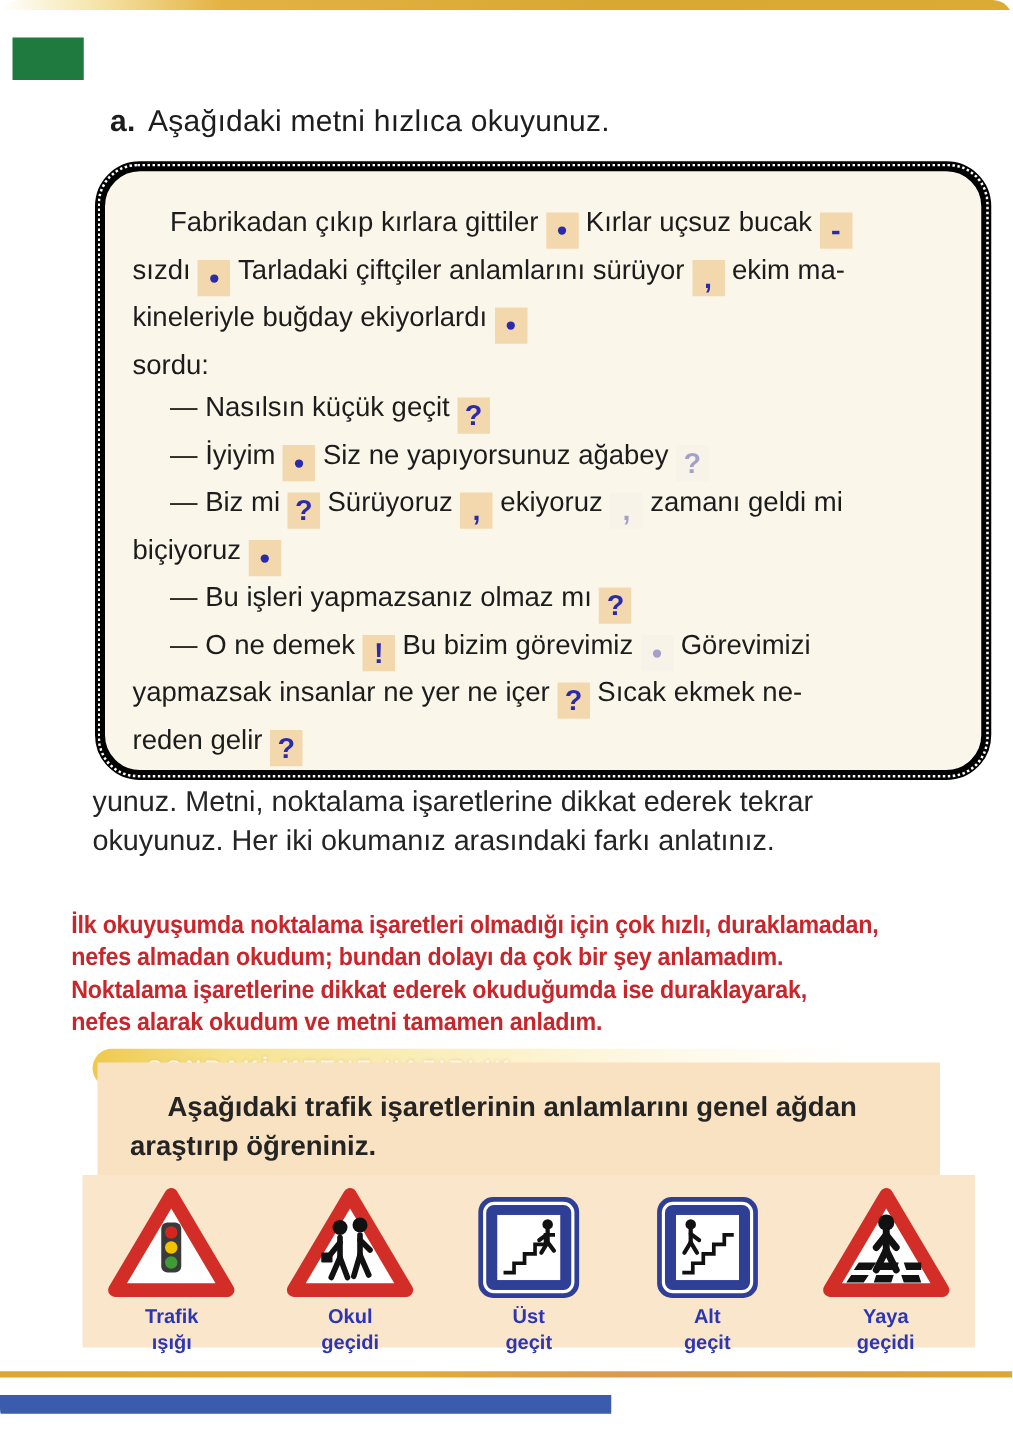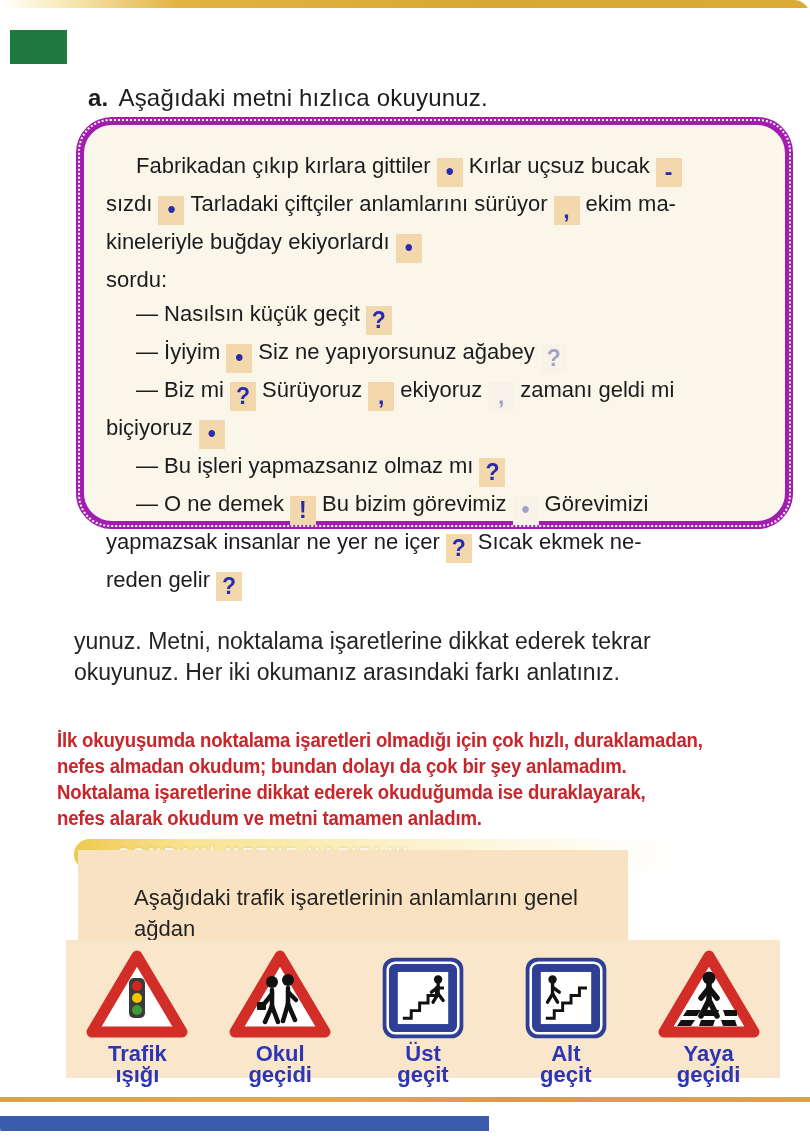--- a/index.html
+++ b/index.html
@@ -12,22 +12,22 @@
   .green-block{position:absolute;left:10px;top:30px;width:57px;height:34px;background:#1f7a3f;}
   .bottom-gold-line{position:absolute;left:0;top:1097px;width:810px;height:5px;
     background:linear-gradient(90deg,#d9a833 0%,#e0ad38 40%,#d89a54 62%,#d9a833 100%);}
   .blue-bar{position:absolute;left:0;top:1116px;width:489px;height:15px;background:#3b5bad;}
 
   
   .heading-a{position:absolute;left:88px;top:84px;font-size:24px;letter-spacing:.2px;}
   .heading-a b{font-weight:700;margin-right:10px;}
 
   
-  .reading-box{position:absolute;left:76px;top:117px;width:717px;height:412px;box-sizing:border-box;
-    background:#faf6ea;border:8px solid #a21caf;border-radius:36px;}
+  .reading-box{position:absolute;left:76px;top:129px;width:717px;height:495px;box-sizing:border-box;
+    background:#faf6ea;border:8px solid #000000;border-radius:36px;}
   .reading-box::before{content:"";position:absolute;inset:-6px;border:2px dotted #ffffff;
     border-radius:32px;pointer-events:none;}
   .reading-text{padding:24px 18px 0 22px;font-size:22px;line-height:34px;color:#1c1c1c;}
   .rline{white-space:nowrap;}
   .rline.ind{padding-left:30px;}
   .pbox{display:inline-flex;align-items:center;justify-content:center;
     width:26px;height:29px;margin:0 6px;background:#f3d8ae;
     color:#2a2aad;font-weight:700;font-size:23px;vertical-align:-7px;line-height:1;}
   .pbox.faded{background:#f8f3e8;color:rgba(62,62,165,0.45);}
 
@@ -42,31 +42,31 @@
     transform:scaleX(0.93);transform-origin:left top;}
 
   
   .banner{position:absolute;left:74px;top:839px;width:610px;height:31px;border-radius:16px;
     background:linear-gradient(90deg,#eec94d 0%,#f7e390 18%,#fbeebc 45%,rgba(251,238,188,0.35) 75%,rgba(251,238,188,0) 100%);
     display:flex;align-items:center;padding-left:44px;box-sizing:border-box;}
   .banner-text{color:rgba(255,255,255,0.82);font-weight:700;font-size:17px;letter-spacing:3px;
     text-shadow:0 0 3px rgba(222,190,110,0.9);filter:blur(0.4px);}
 
   
-  .prep-panel{position:absolute;left:78px;top:850px;width:550px;height:90px;background:#f9e2c1;
-    box-sizing:border-box;padding:32px 16px 0 26px;font-size:22px;line-height:31px;color:#242424;}
+  .prep-panel{position:absolute;left:78px;top:850px;width:674px;height:90px;background:#f9e2c1;
+    box-sizing:border-box;padding:20px 16px 0 26px;font-size:22px;line-height:31px;color:#242424;font-weight:bold;}
   .prep-panel .p-line0{padding-left:30px;}
 
   
   .signs-strip{position:absolute;left:66px;top:940px;width:714px;height:138px;background:#fae6ca;
     display:flex;justify-content:space-evenly;align-items:flex-start;padding-top:8px;box-sizing:border-box;}
   .sign-cell{display:flex;flex-direction:column;align-items:center;width:20%;}
   .sign-art{height:92px;display:flex;align-items:flex-end;justify-content:center;}
   .sign-label{margin-top:3px;text-align:center;color:#2b35b5;font-weight:700;
-    font-size:22px;line-height:21px;}
+    font-size:16px;line-height:21px;}
 </style>
 </head>
 <body>
 
 <div class="page">
 
   <div class="top-gold-bar"></div>
   <div class="green-block"></div>
 
   <div class="heading-a"><b>a.</b><span>Aşağıdaki metni hızlıca okuyunuz.</span></div>

